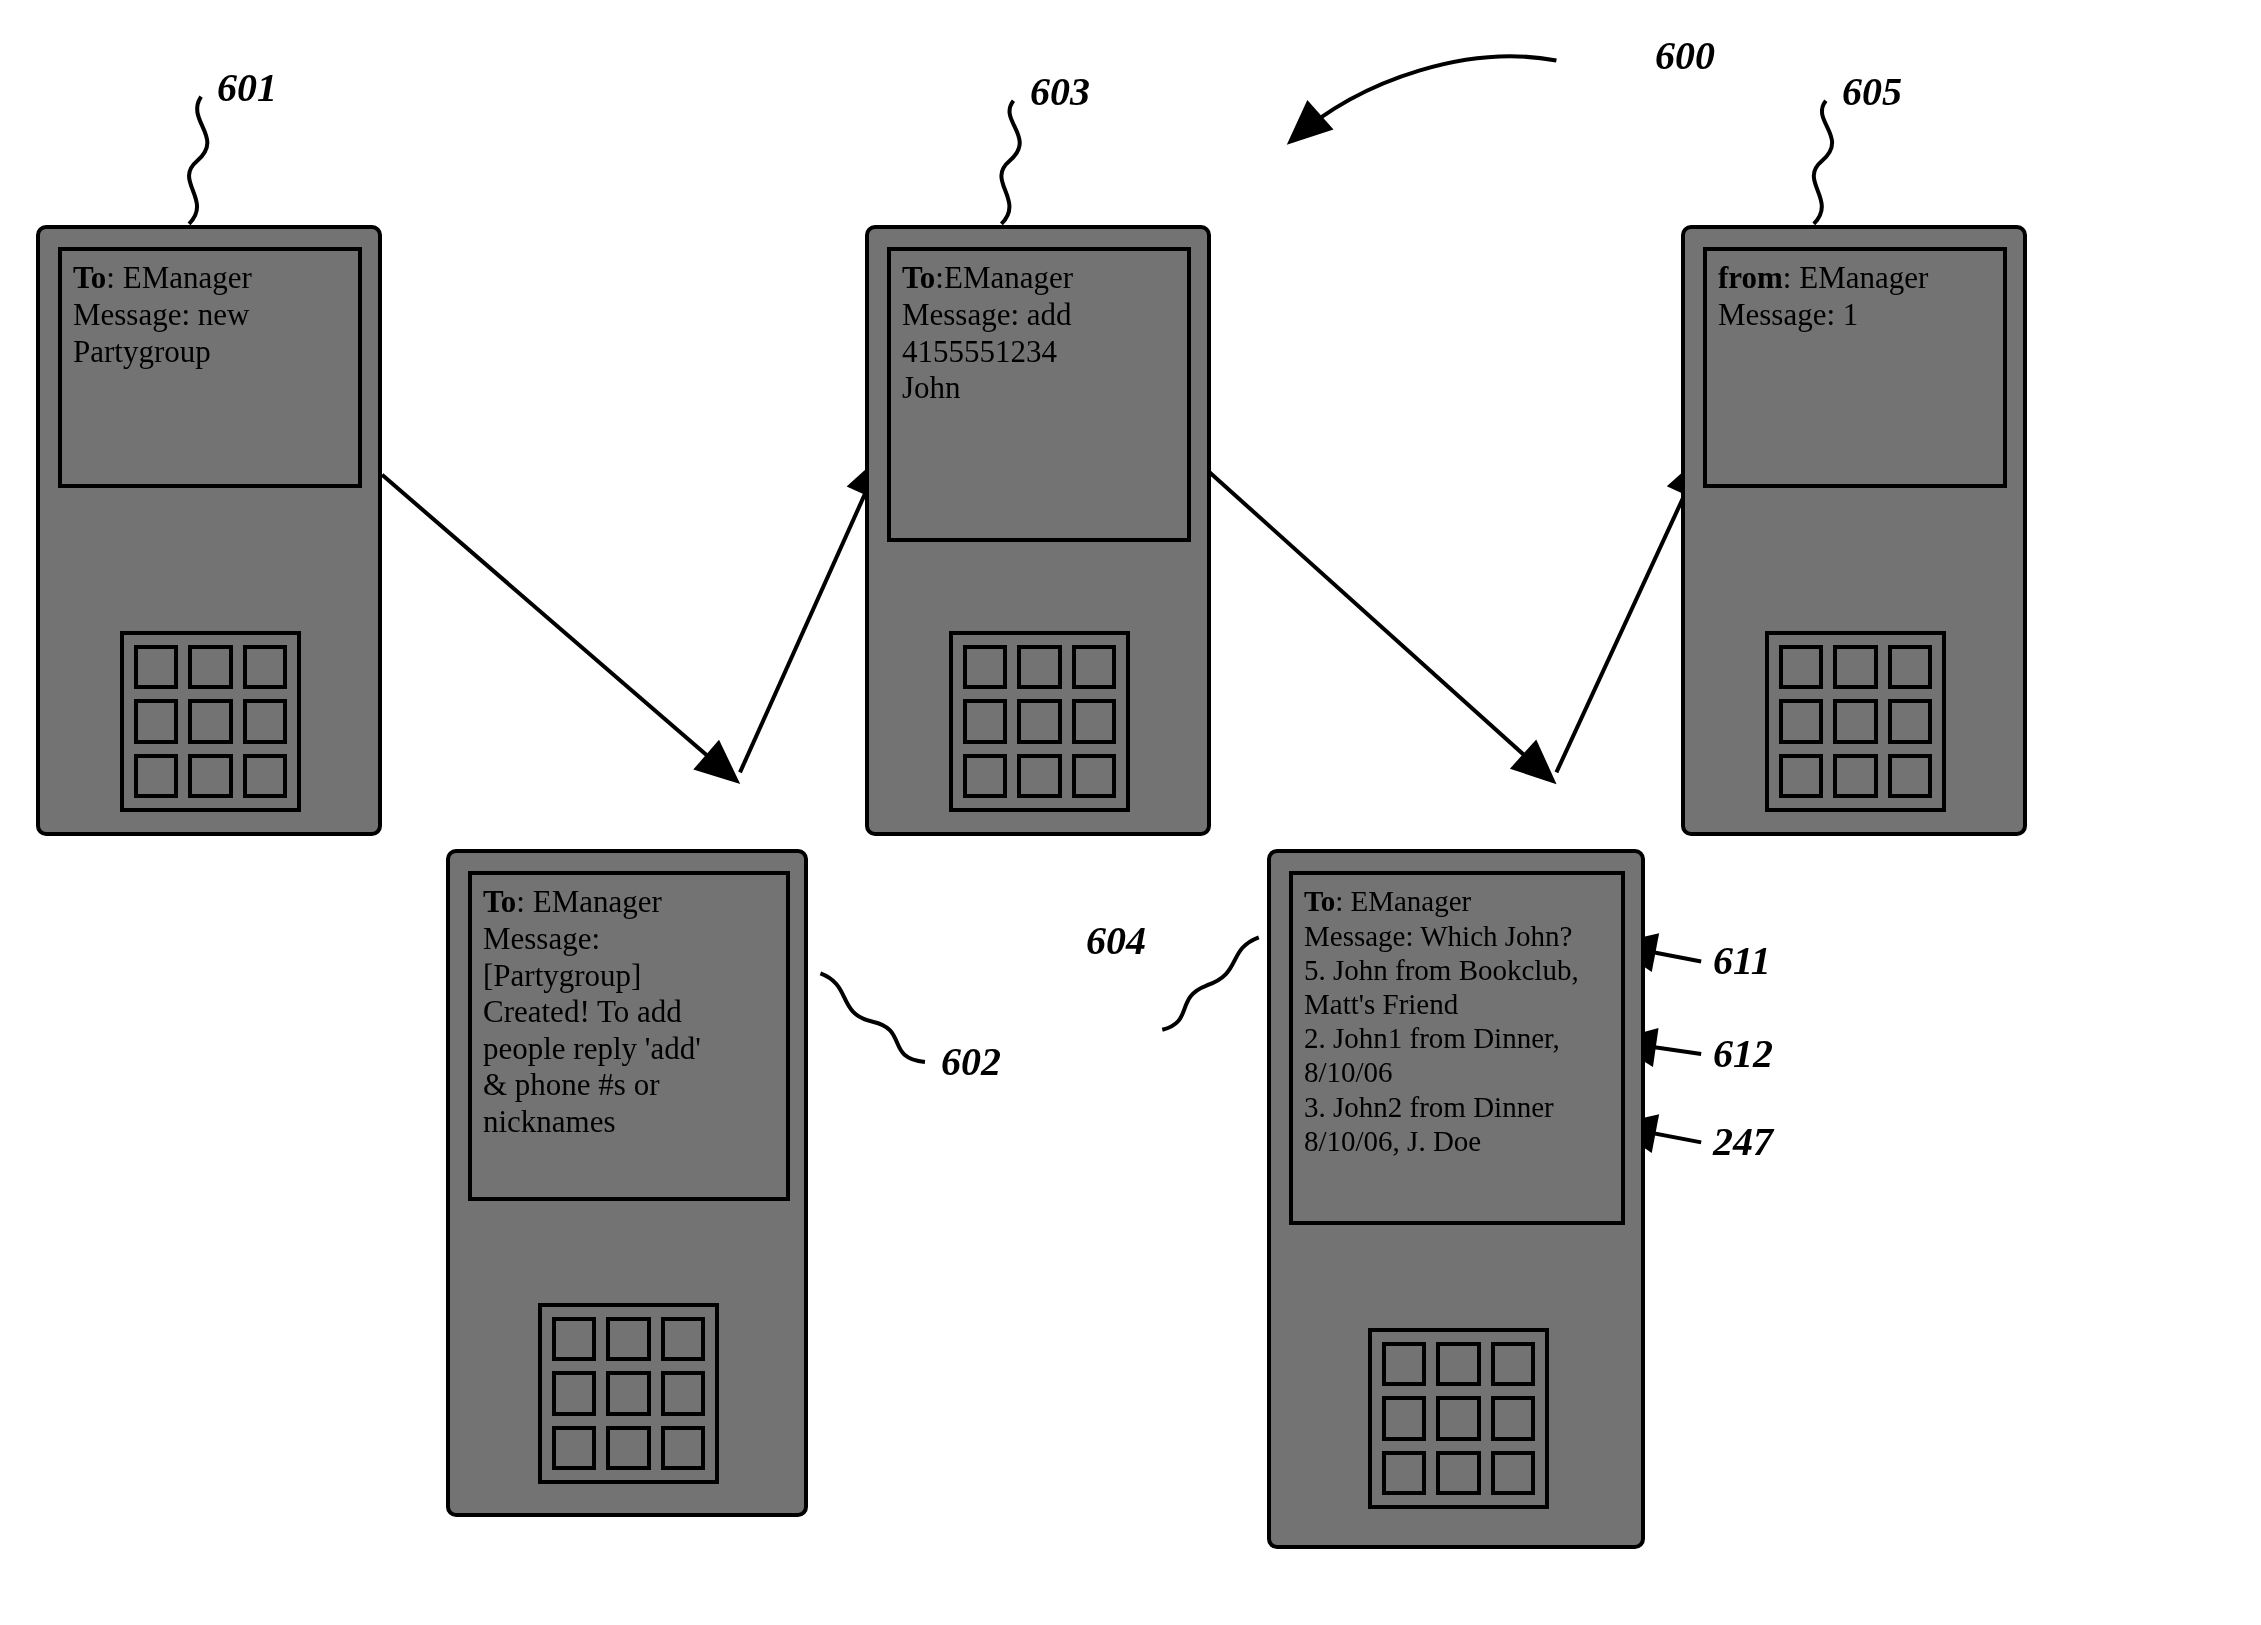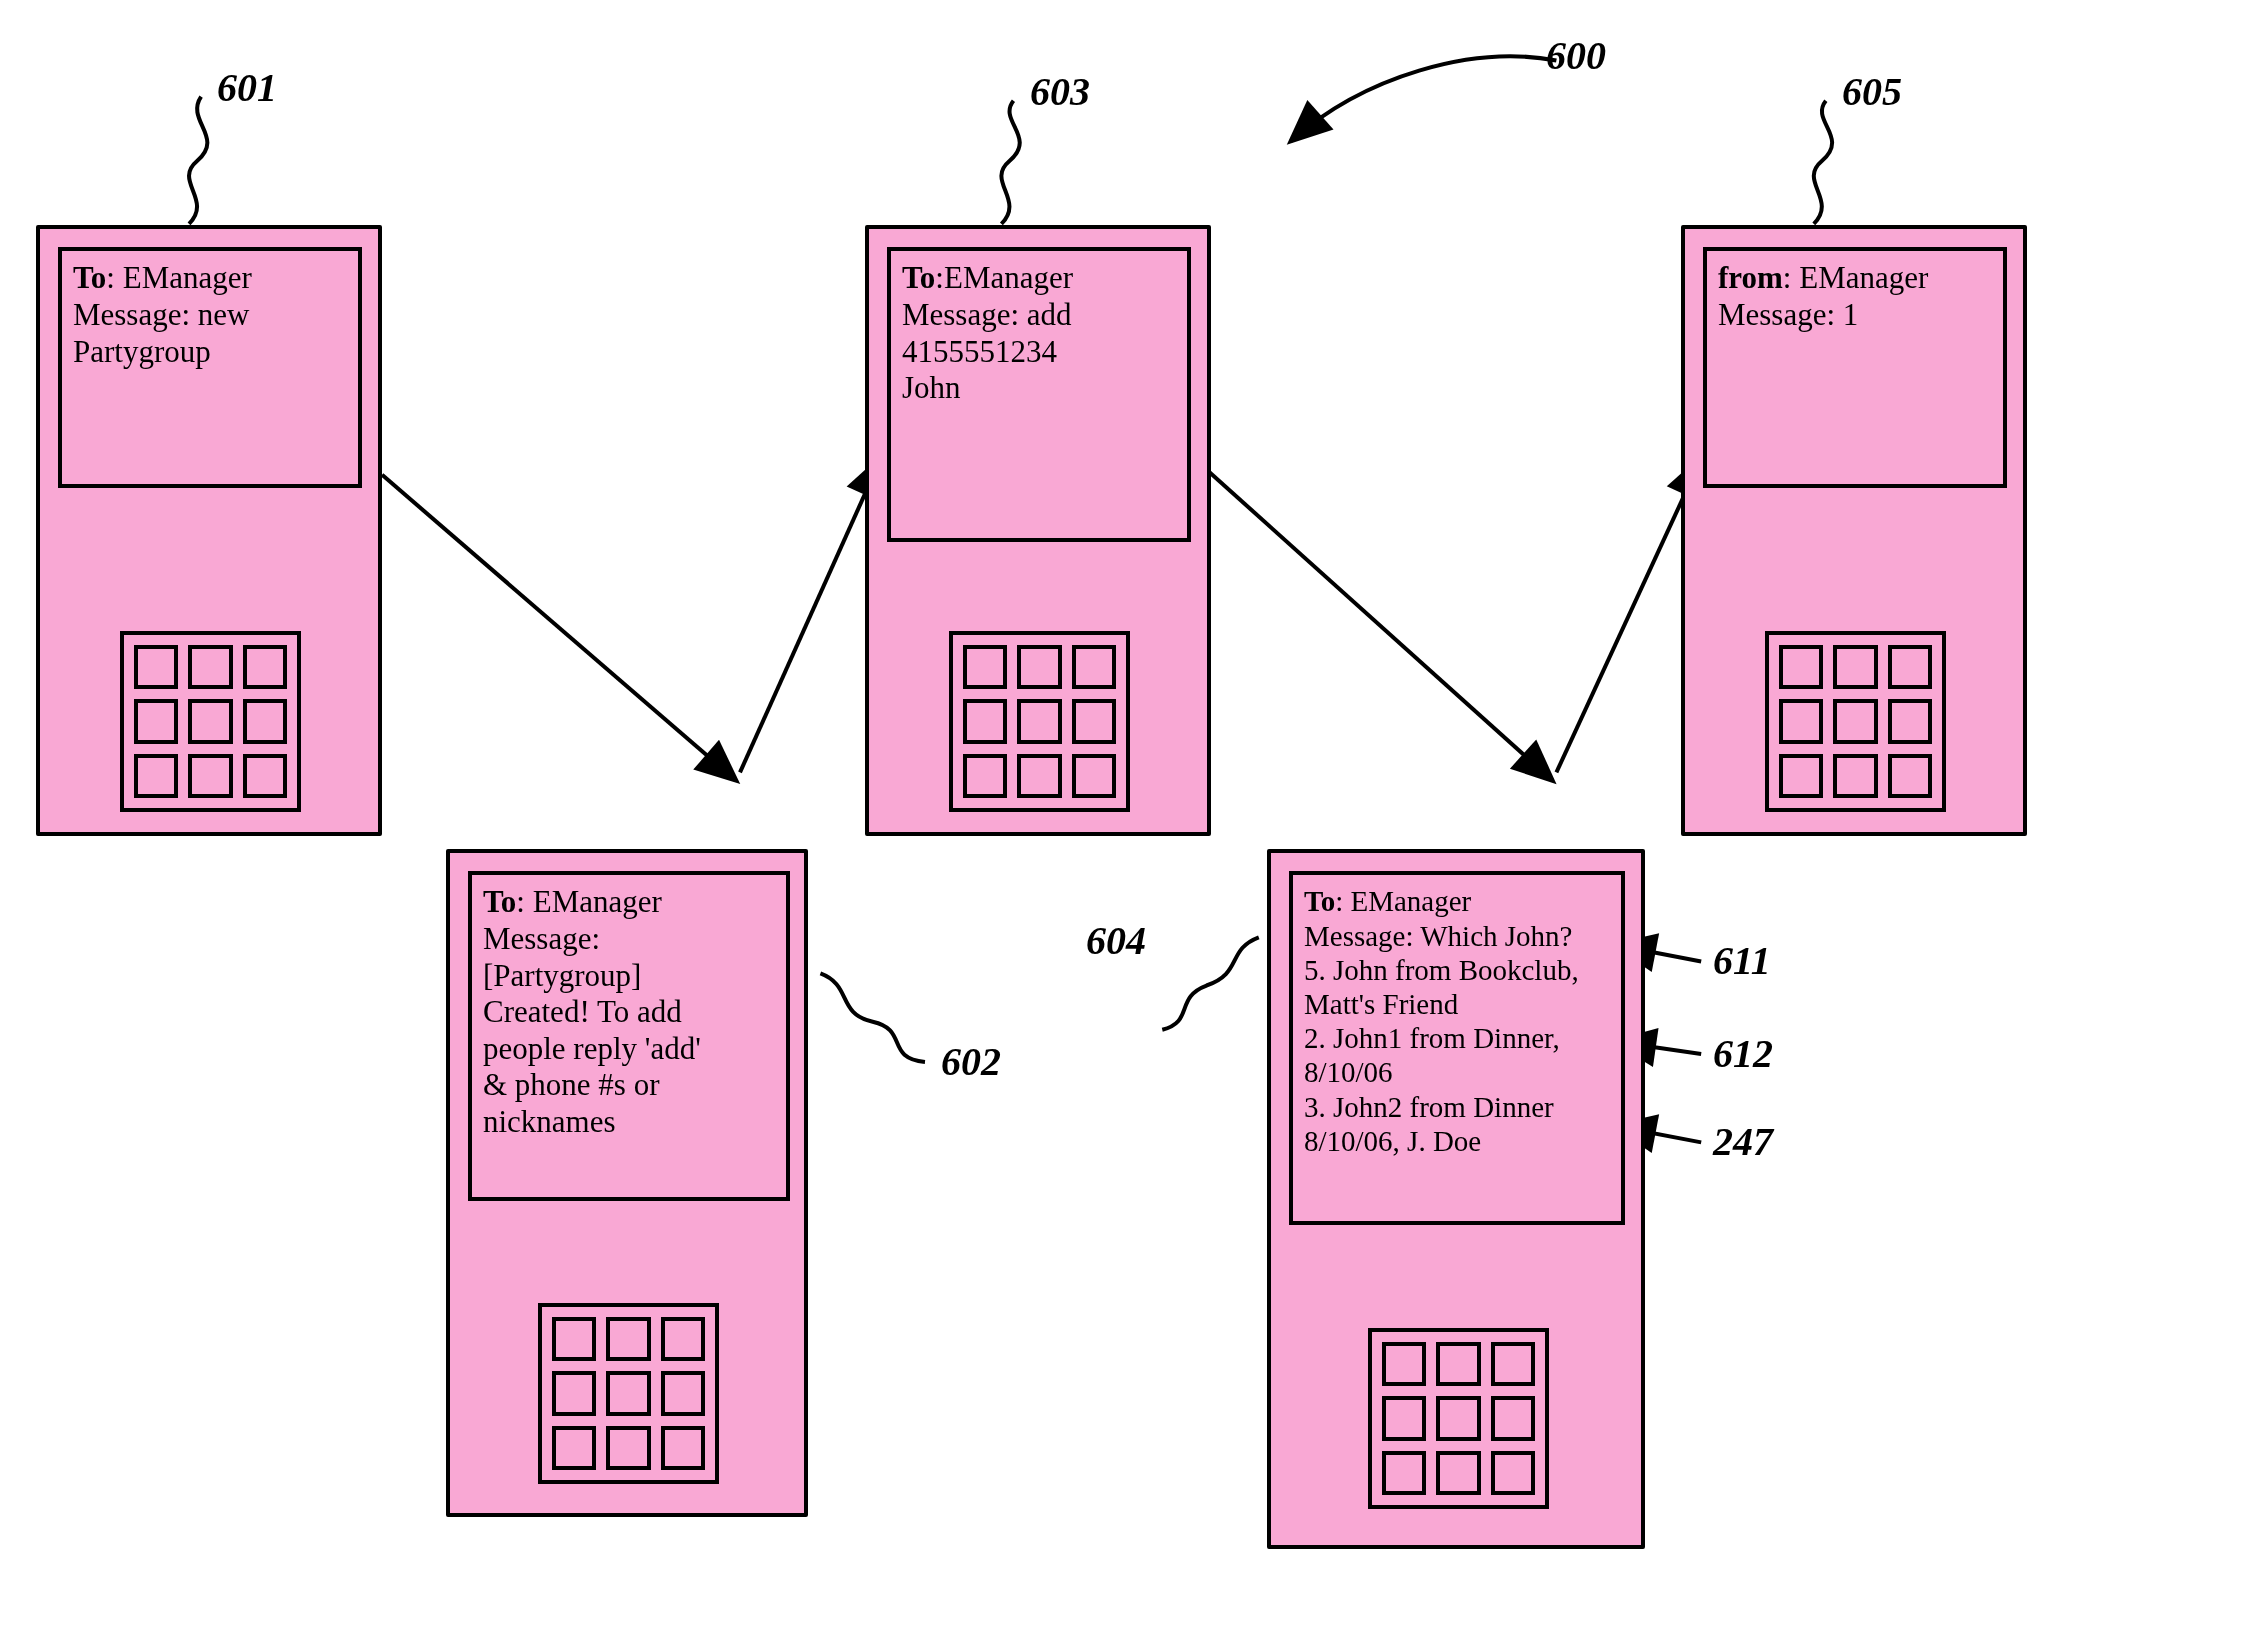--- a/index.html
+++ b/index.html
@@ -19,22 +19,22 @@
     position: absolute;
     font-style: italic;
     font-weight: bold;
     font-size: 40px;
     color: #000;
     white-space: nowrap;
   }
   .phone {
     position: absolute;
     border: 4.8px solid #000;
-    border-radius: 2px;
-    background: #f9a8d4;
+    border-radius: 10px;
+    background: #737373;
     box-sizing: border-box;
   }
   .screen {
     position: absolute;
     border: 4px solid #000;
     box-sizing: border-box;
     padding: 9.7px 11.3px;
     font-family: "Times New Roman", Times, serif;
     font-size: 31px;
     line-height: 1.18;
@@ -99,21 +99,21 @@
 
     <line x1="1485" y1="570" x2="1930" y2="970" stroke="#000" stroke-width="5" marker-end="url(#ah)"></line>
 
     <line x1="1935" y1="960" x2="2115" y2="570" stroke="#000" stroke-width="5" marker-end="url(#ah)"></line>
 
     <line x1="2115" y1="1195" x2="2010" y2="1175" stroke="#000" stroke-width="5" marker-end="url(#ah)"></line>
     <line x1="2115" y1="1310" x2="2010" y2="1295" stroke="#000" stroke-width="5" marker-end="url(#ah)"></line>
     <line x1="2115" y1="1420" x2="2010" y2="1400" stroke="#000" stroke-width="5" marker-end="url(#ah)"></line>
   </svg>
 
-  <div class="label" style="left:1546px; top:32px;font-style:italic;">600</div>
+  <div class="label" style="left:1655px; top:32px;font-style:italic;">600</div>
   <div class="label" style="left:217px; top:64px;">601</div>
   <div class="label" style="left:1030px; top:68px;">603</div>
   <div class="label" style="left:1842px; top:68px;">605</div>
   <div class="label" style="left:941px; top:1038px;">602</div>
   <div class="label" style="left:1086px; top:917px;">604</div>
   <div class="label" style="left:1713px; top:937px;">611</div>
   <div class="label" style="left:1713px; top:1030px;">612</div>
   <div class="label" style="left:1713px; top:1118px;">247</div>
 
   <div class="phone" style="left:36px; top:225px; width:346px; height:611px;">

